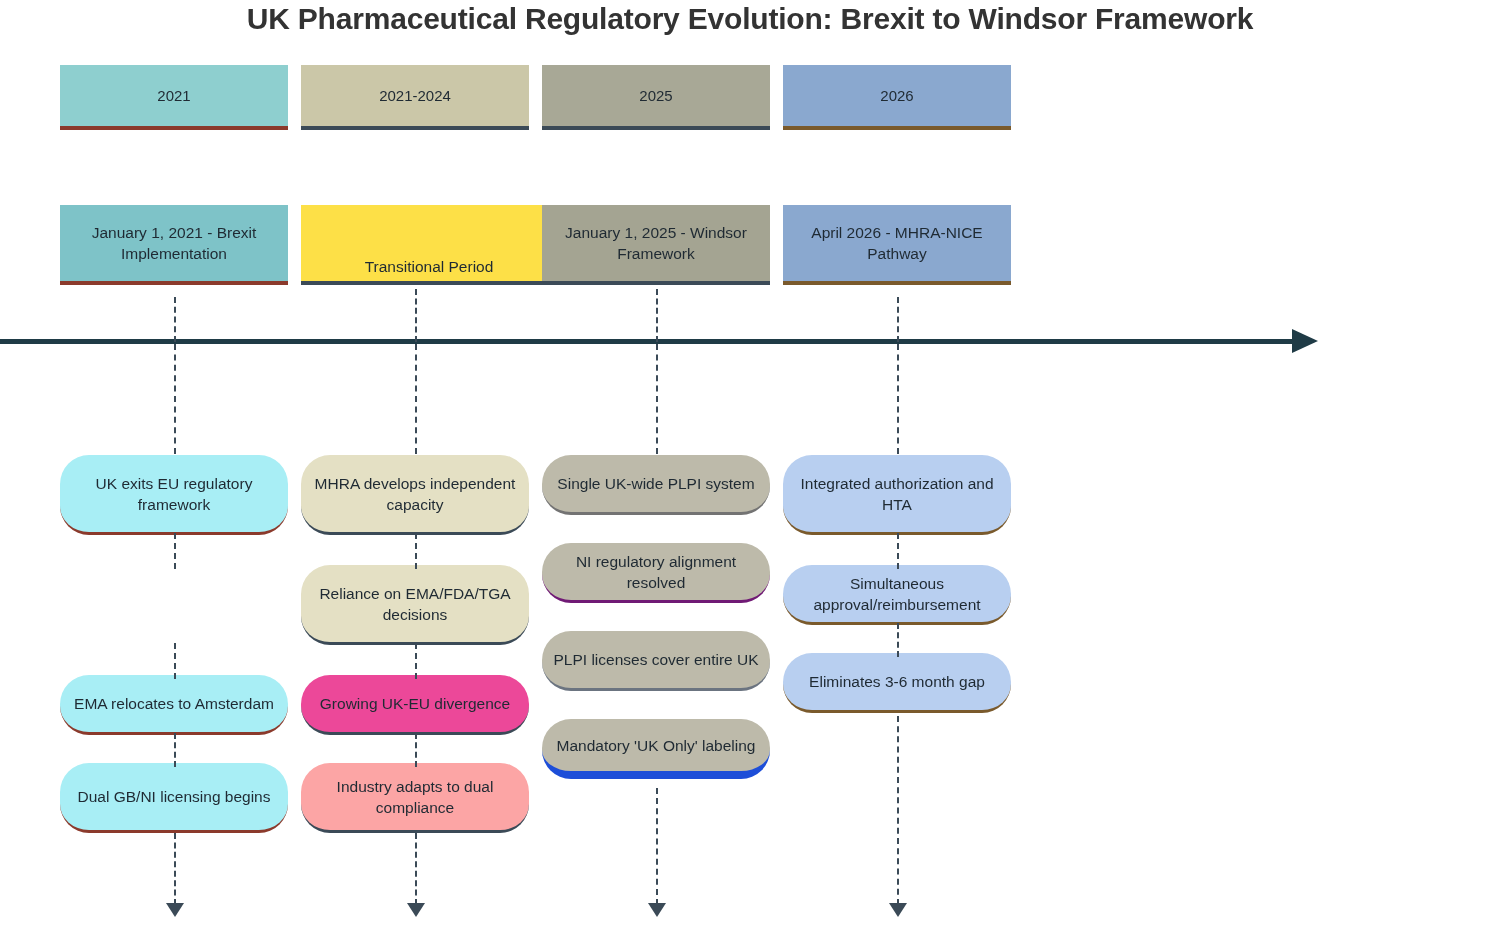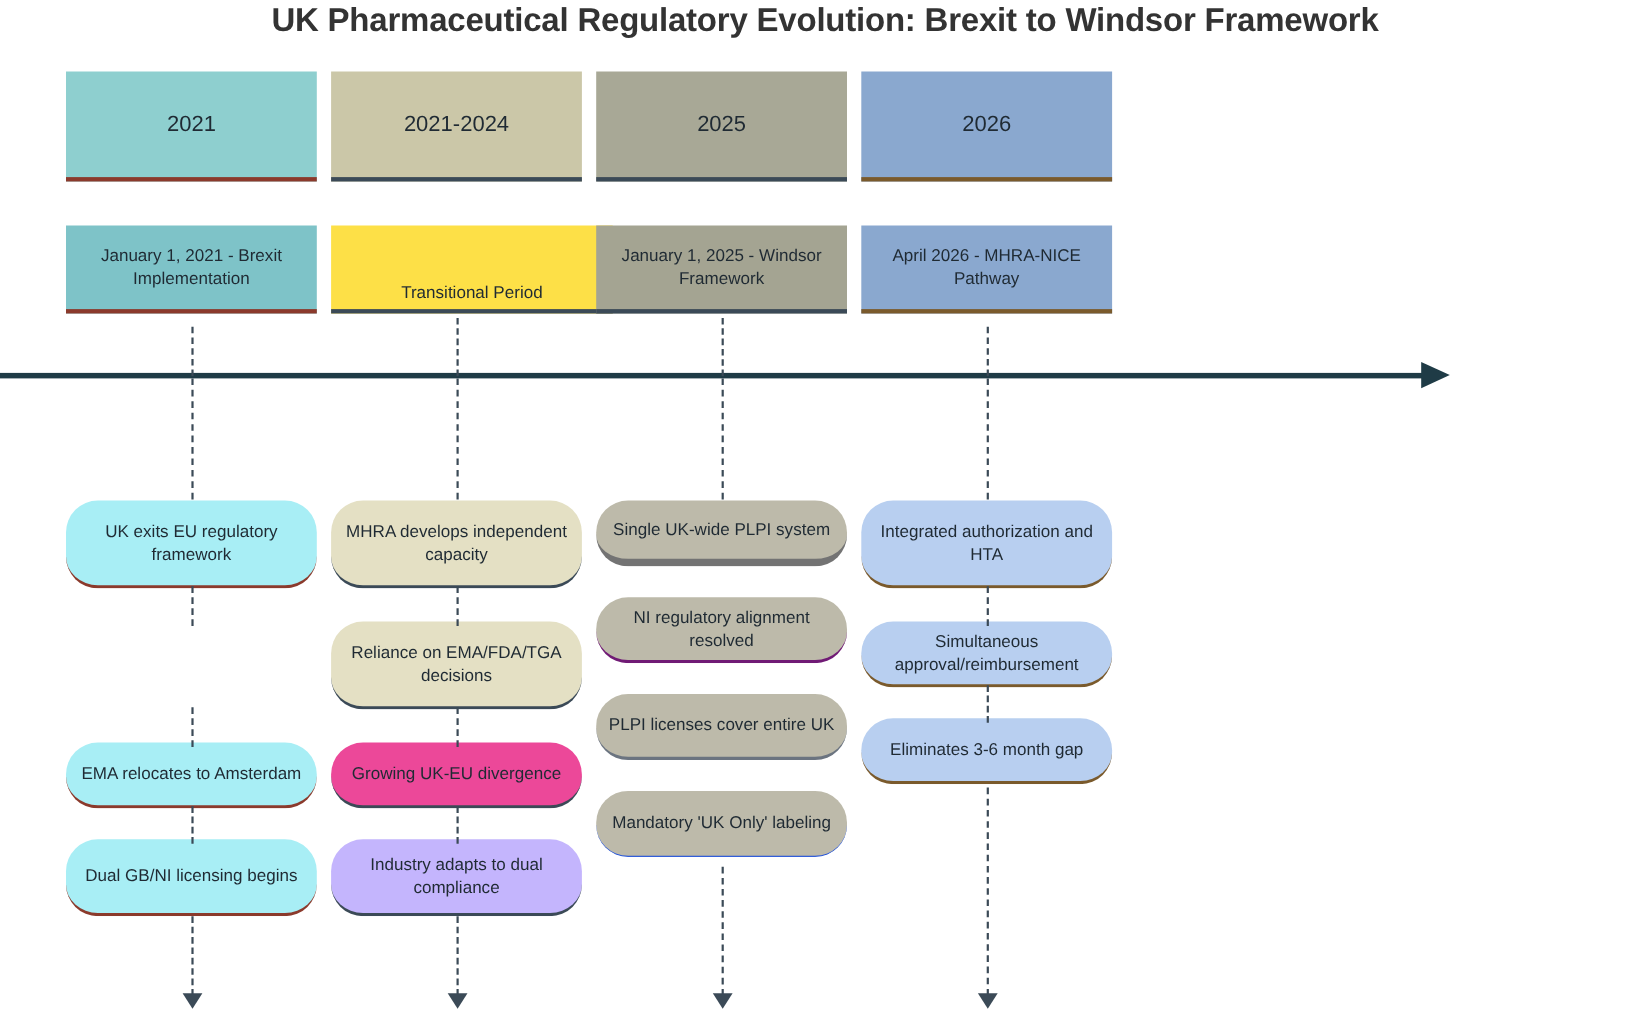--- a/index.html
+++ b/index.html
@@ -44,22 +44,22 @@
     line-height: 21px;
     color: #1f2a33;
     padding: 4px 8px;
   }
   .box .label {
     display: block;
     width: 100%;
   }
   
   .era-box {
-    height: 100px;
-    font-size: 20px;
+    height: 65px;
+    font-size: 15px;
   }
   
   .milestone-box {
     height: 80px;
   }
   
   .event-box {
     font-size: 15.5px;
     border-radius: 29px;
   }
@@ -160,39 +160,39 @@
 
   <div class="box event-box" style="left:301px; top:455px; width:228px; height:80px; background:#e4e0c4; border-bottom:3px solid #3b4a57;">
     <span class="label">MHRA develops independent capacity</span>
   </div>
   <div class="box event-box" style="left:301px; top:565px; width:228px; height:80px; background:#e4e0c4; border-bottom:3px solid #3b4a57;">
     <span class="label">Reliance on EMA/FDA/TGA decisions</span>
   </div>
   <div class="box event-box" style="left:301px; top:675px; width:228px; height:60px; background:#ec4899; border-bottom:3px solid #3b4a57;">
     <span class="label">Growing UK-EU divergence</span>
   </div>
-  <div class="box event-box" style="left:301px; top:763px; width:228px; height:70px; background:#c4b5fd; border-bottom:3px solid #3b4a57;">
+  <div class="box event-box" style="left:301px; top:763px; width:228px; height:70px; background:#fca5a5; border-bottom:3px solid #3b4a57;">
     <span class="label">Industry adapts to dual compliance</span>
   </div>
   <div class="dash" style="left:415px; top:533px; height:36px;"></div>
   <div class="dash" style="left:415px; top:643px; height:36px;"></div>
   <div class="dash" style="left:415px; top:733px; height:34px;"></div>
   <div class="dash" style="left:415px; top:833px; height:72px;"></div>
   <div class="dash-arrow" style="left:407px; top:903px;"></div>
 
-  <div class="box event-box" style="left:542px; top:455px; width:228px; height:60px; background:#bdbaaa; border-bottom:7px solid #737373;">
+  <div class="box event-box" style="left:542px; top:455px; width:228px; height:60px; background:#bdbaaa; border-bottom:3px solid #737373;">
     <span class="label">Single UK-wide PLPI system</span>
   </div>
   <div class="box event-box" style="left:542px; top:543px; width:228px; height:60px; background:#bdbaaa; border-bottom:3px solid #701a75;">
     <span class="label">NI regulatory alignment resolved</span>
   </div>
   <div class="box event-box" style="left:542px; top:631px; width:228px; height:60px; background:#bdbaaa; border-bottom:3px solid #6b7480;">
     <span class="label">PLPI licenses cover entire UK</span>
   </div>
-  <div class="box event-box" style="left:542px; top:719px; width:228px; height:60px; background:#bdbaaa; border-bottom:1px solid #1d4ed8;">
+  <div class="box event-box" style="left:542px; top:719px; width:228px; height:60px; background:#bdbaaa; border-bottom:8px solid #1d4ed8;">
     <span class="label">Mandatory 'UK Only' labeling</span>
   </div>
   <div class="dash" style="left:656px; top:788px; height:117px;"></div>
   <div class="dash-arrow" style="left:648px; top:903px;"></div>
 
   <div class="box event-box" style="left:783px; top:455px; width:228px; height:80px; background:#b8cff0; border-bottom:3px solid #7a5a2c;">
     <span class="label">Integrated authorization and HTA</span>
   </div>
   <div class="box event-box" style="left:783px; top:565px; width:228px; height:60px; background:#b8cff0; border-bottom:3px solid #7a5a2c;">
     <span class="label">Simultaneous approval/reimbursement</span>

